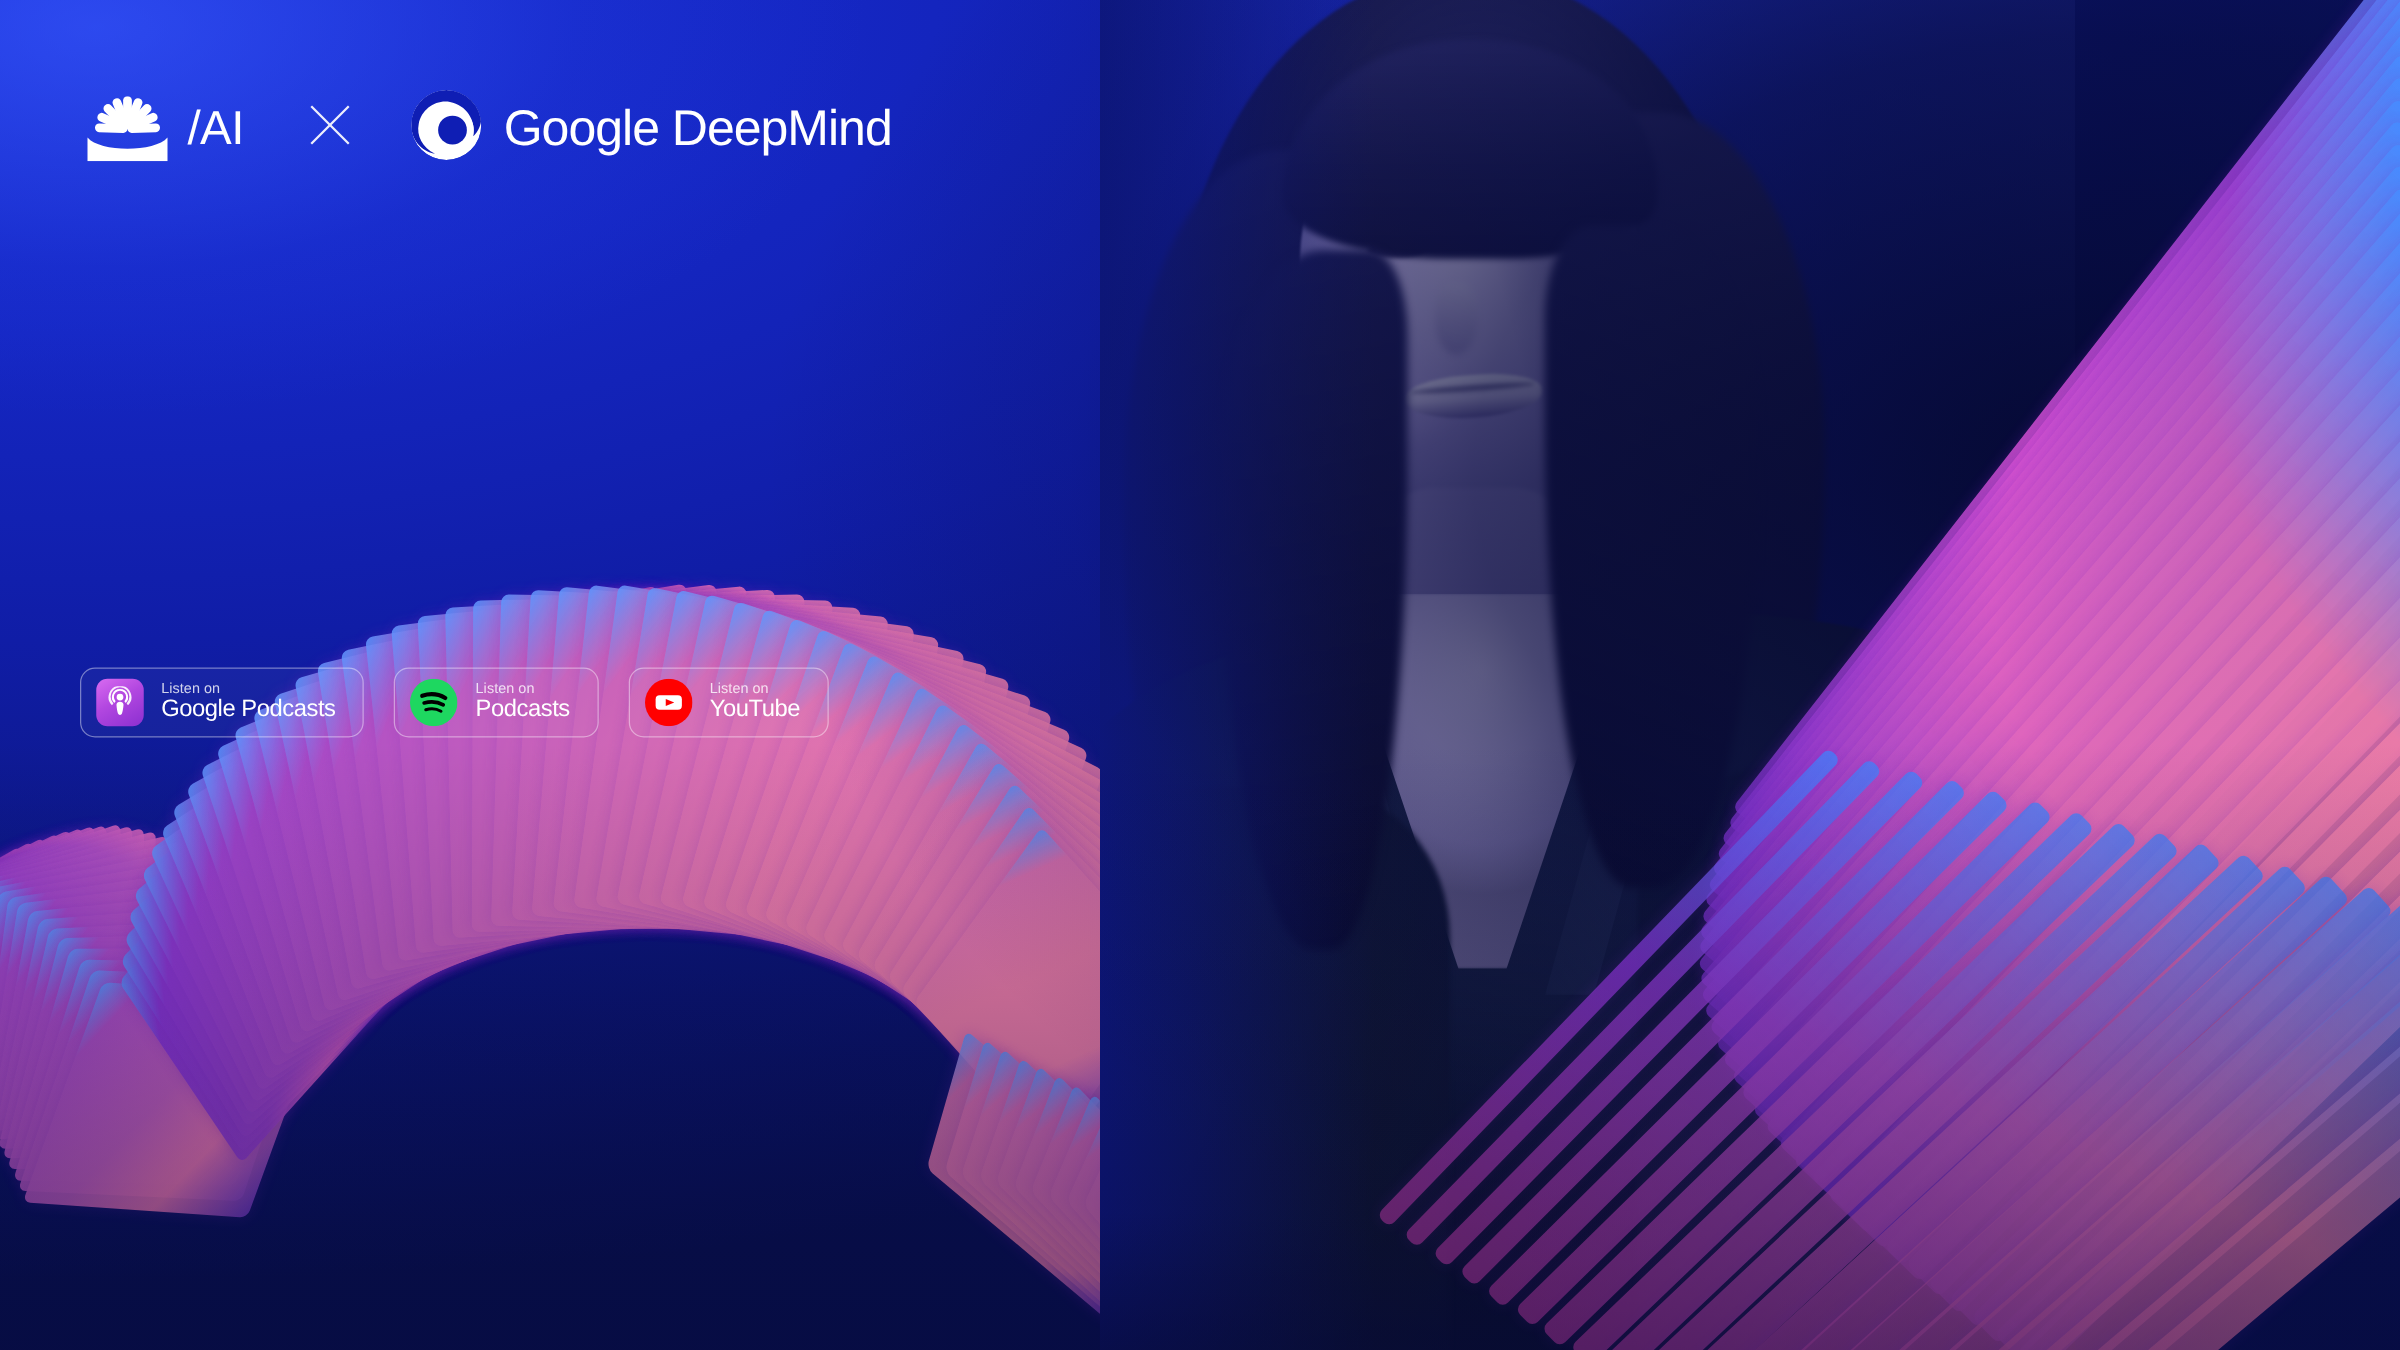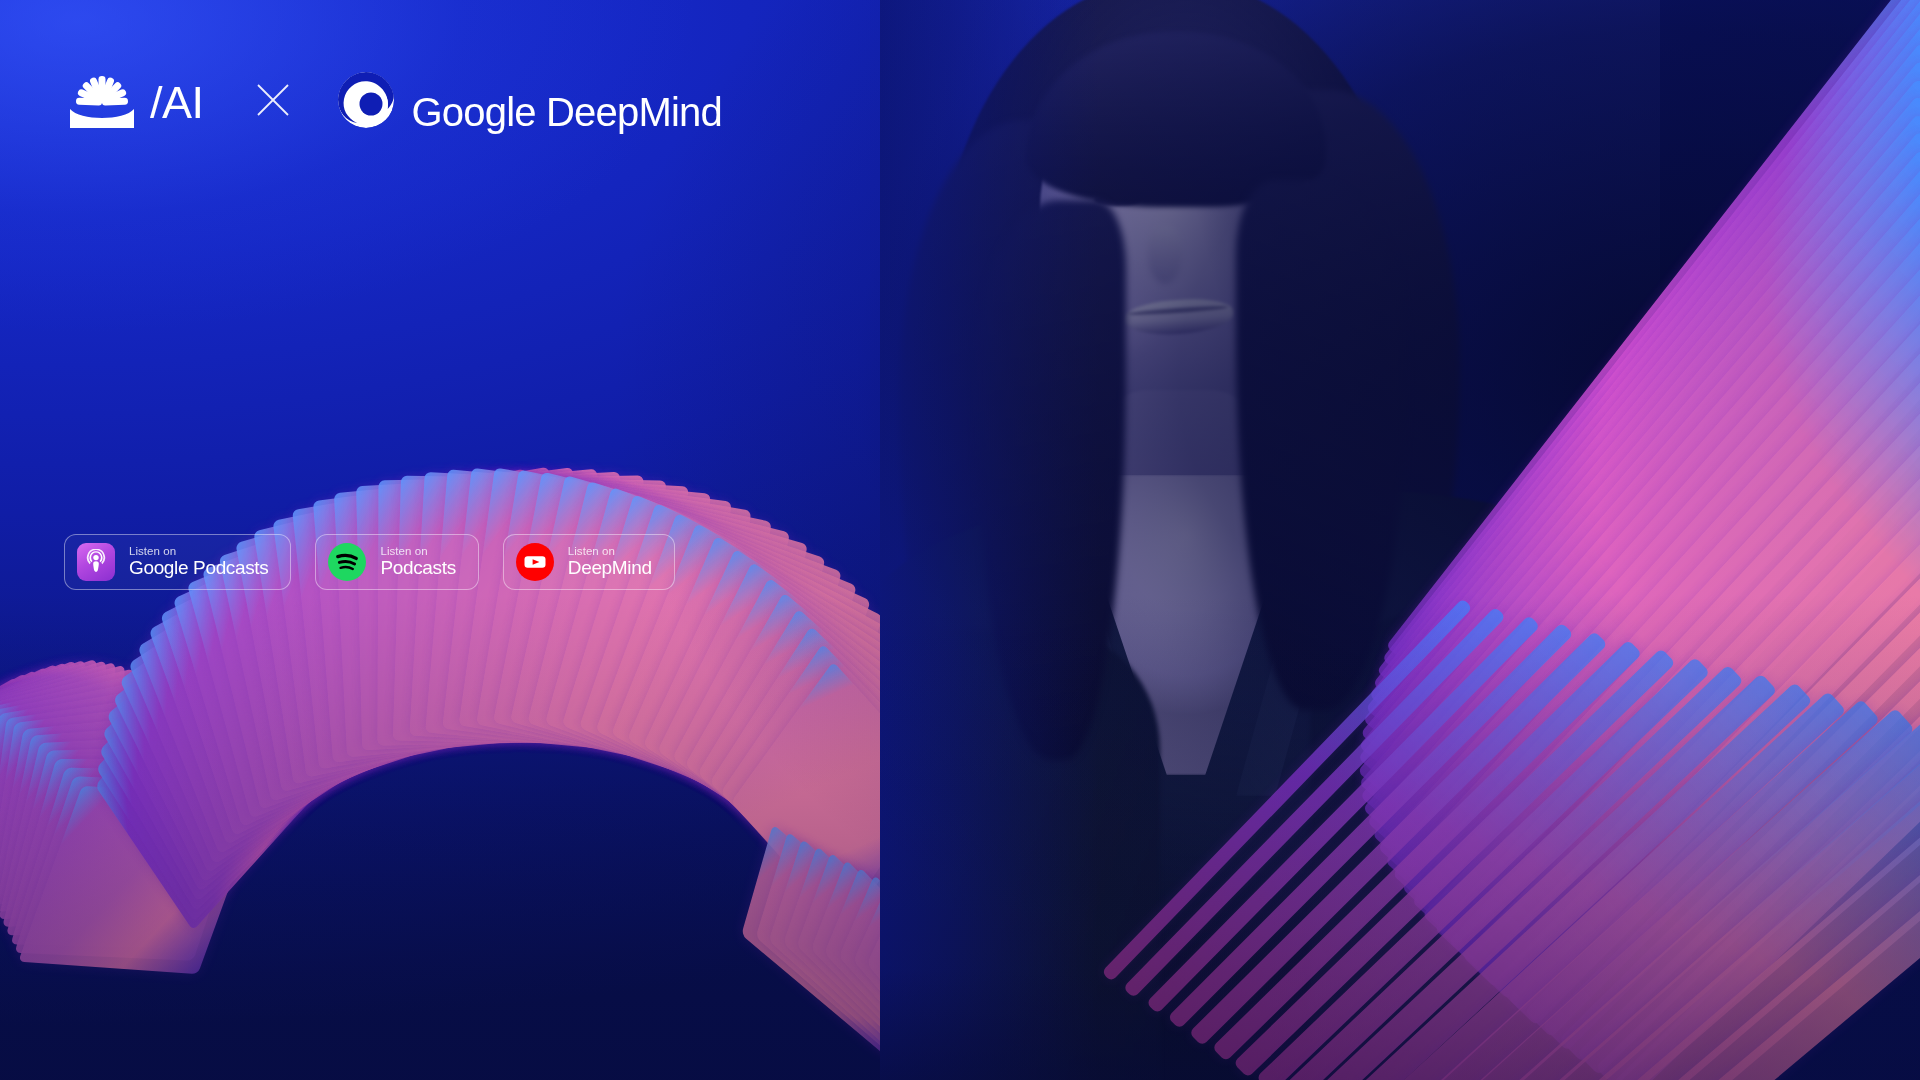--- a/index.html
+++ b/index.html
@@ -253,33 +253,33 @@
     gap: 0;
   }
   .brand-left {
     display: flex;
     align-items: center;
     gap: 10px;
   }
   .fan-logo { display: block; }
   .brand-ai {
     color: #ffffff;
-    font-size: 45px;
+    font-size: 38px;
     font-weight: 400;
     letter-spacing: -0.5px;
     line-height: 1;
     margin-left: 2px;
   }
   .x-sep {
     margin: 0 48px 0 52px;
     opacity: 0.92;
   }
   .brand-right {
     display: flex;
-    align-items: flex-end;
+    align-items: center;
     gap: 18px;
   }
   .gdm-name {
     color: #ffffff;
     font-size: 40px;
     font-weight: 500;
     letter-spacing: -0.8px;
     line-height: 1;
     white-space: nowrap;
   }
@@ -643,18 +643,18 @@
     <div class="listen-btn">
       <span class="badge badge-youtube">
         <svg width="38" height="38" viewBox="0 0 38 38">
           <circle cx="19" cy="19" r="19" fill="#ff0000"></circle>
           <rect x="8.5" y="13.2" width="21" height="11.6" rx="3.2" fill="#ffffff"></rect>
           <polygon points="16.6,16.2 23.4,19 16.6,21.8" fill="#ff0000"></polygon>
         </svg>
       </span>
       <span class="labels">
         <span class="pre">Listen on</span>
-        <span class="name">DeepMind</span>
+        <span class="name">YouTube</span>
       </span>
     </div>
 
   </div>
 </div>
 
 </body></html>

